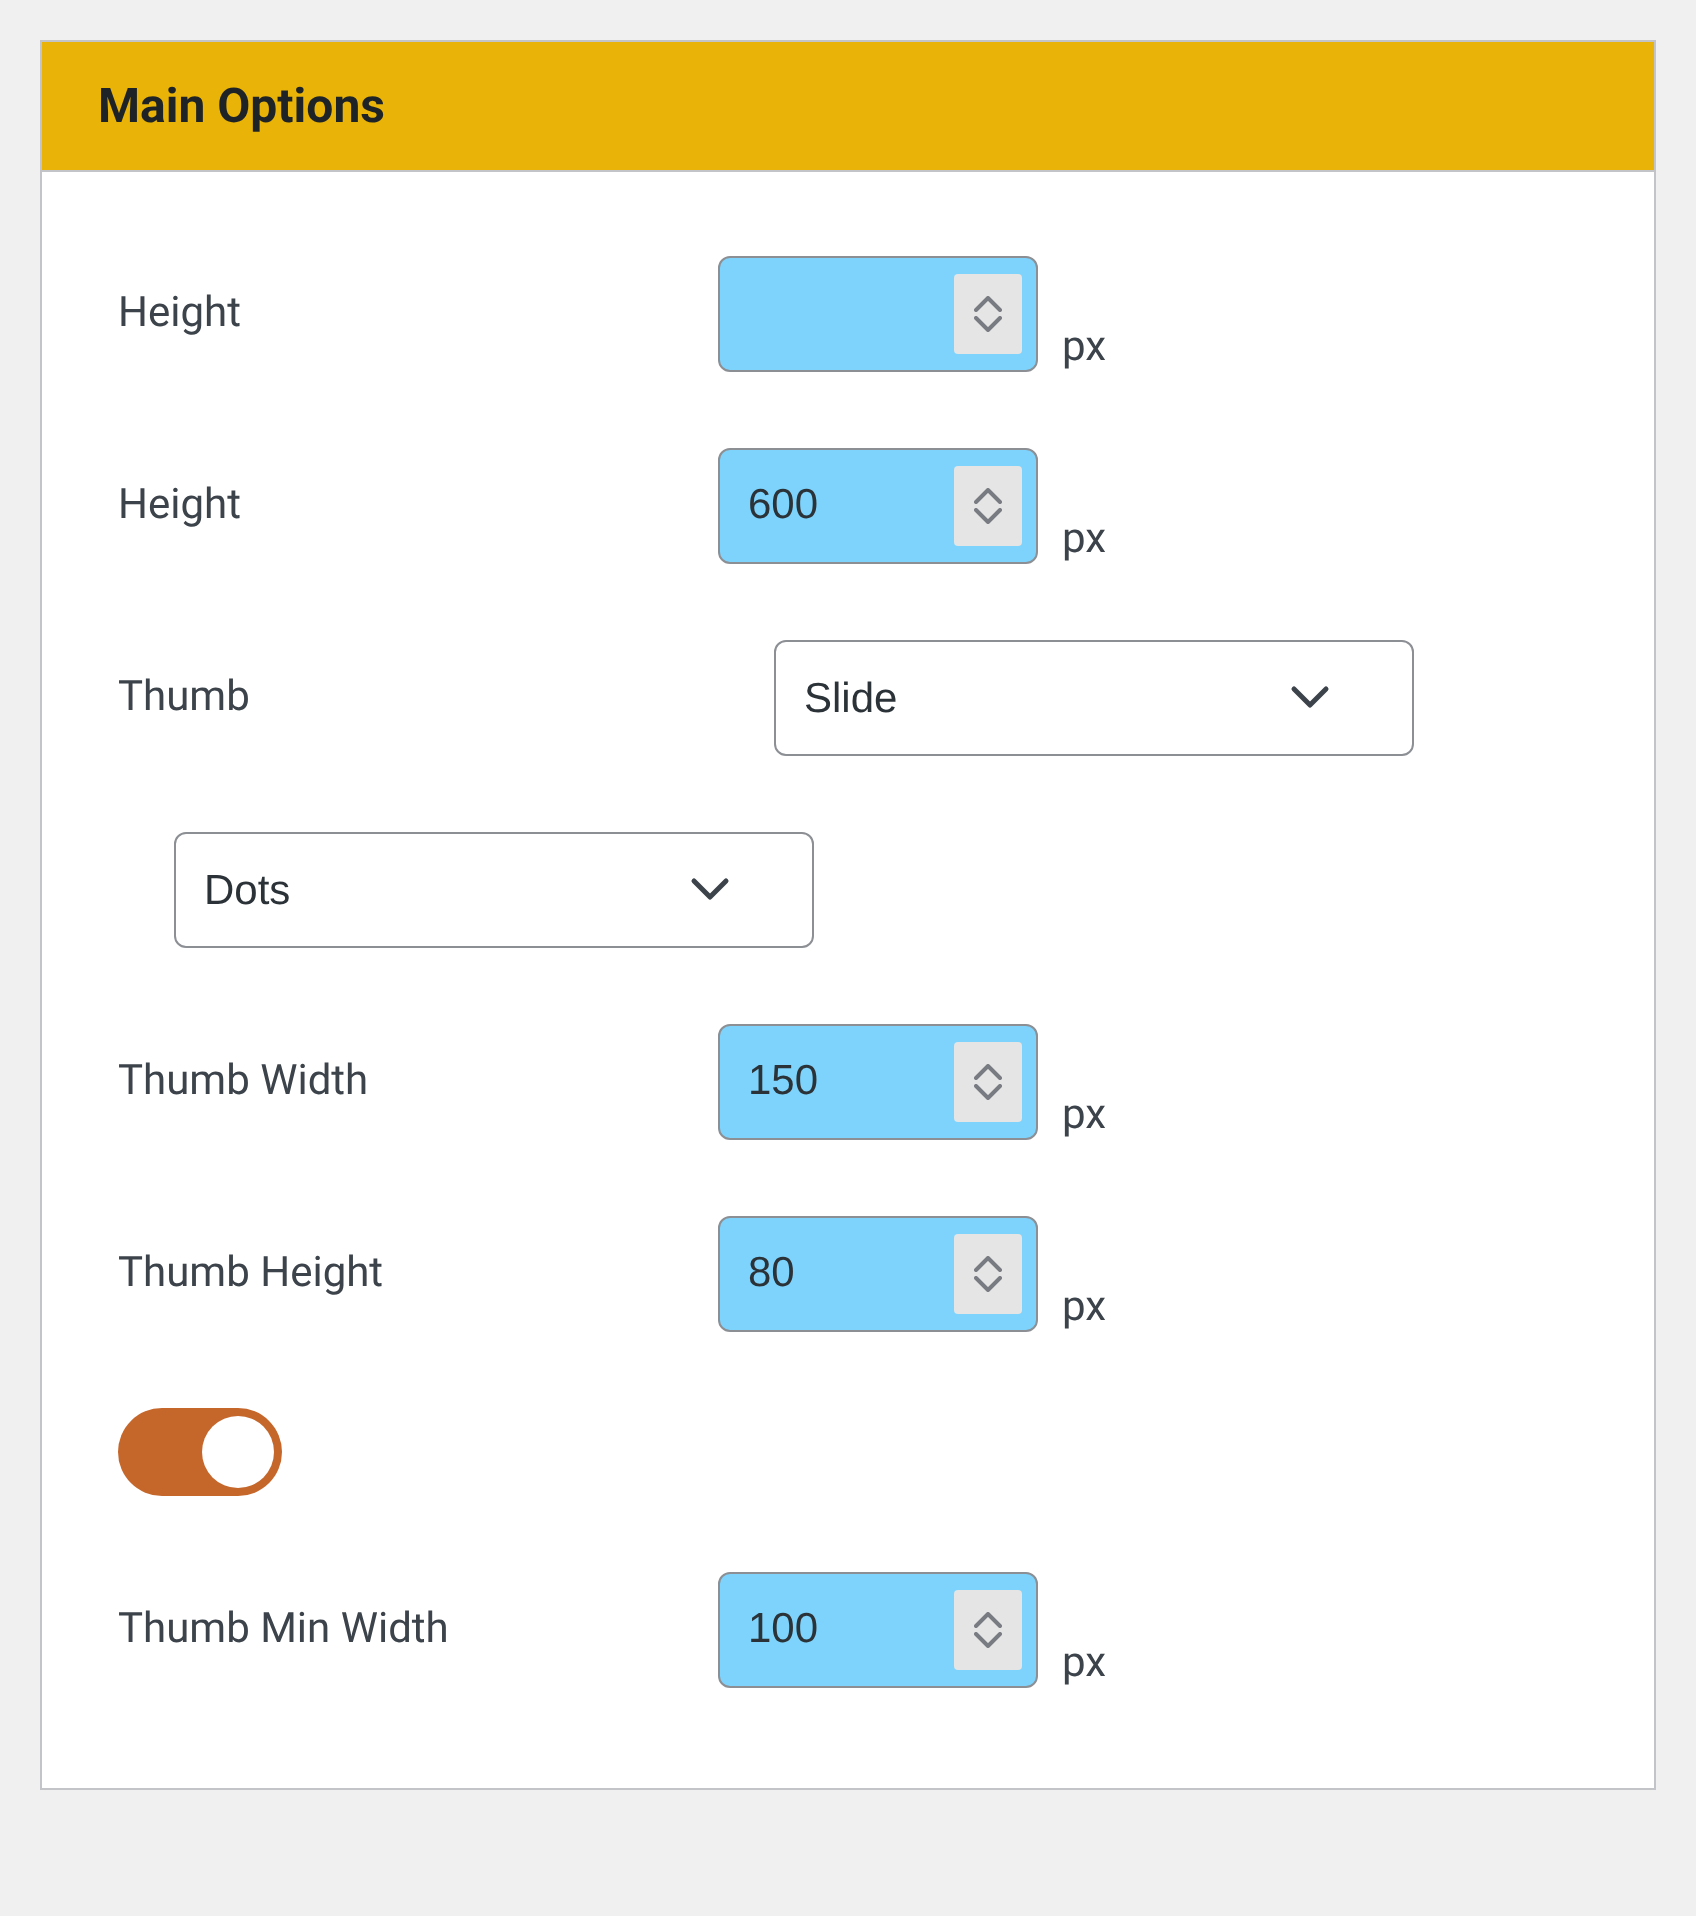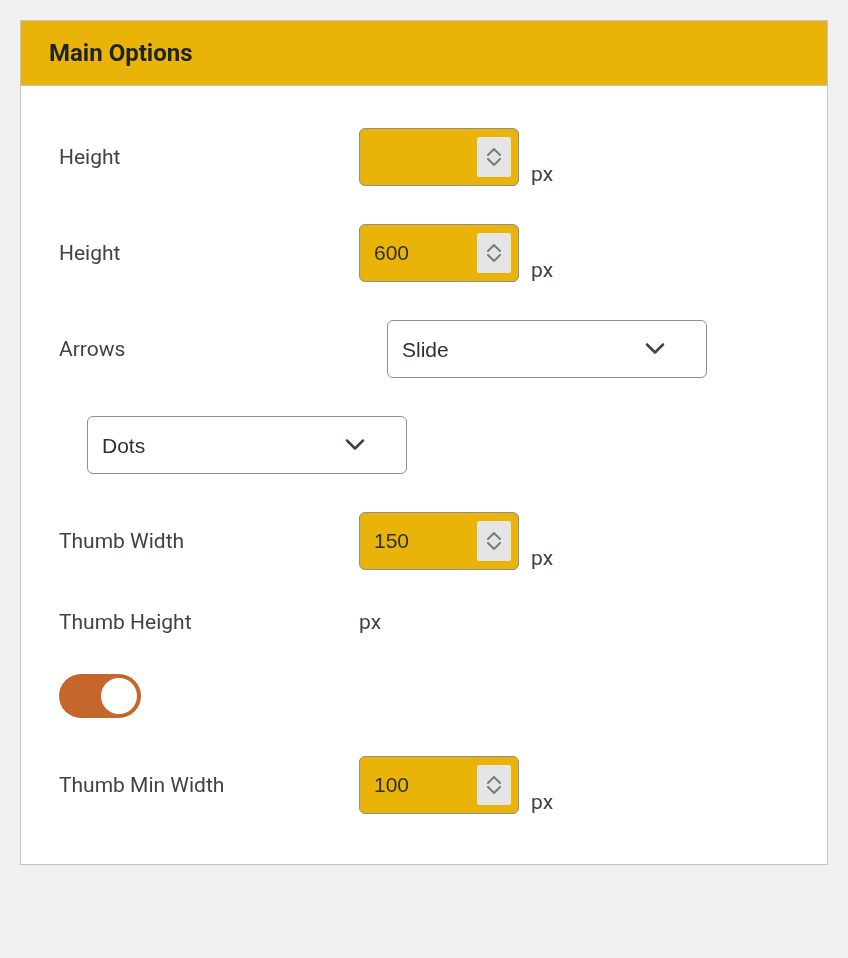--- a/index.html
+++ b/index.html
@@ -51,21 +51,21 @@
       height: 58px;
     }
     .number-input {
       width: 100%;
       height: 100%;
       border: 1px solid #8c8f94;
       border-radius: 6px;
       padding: 0 48px 0 14px;
       font-size: 21px;
       color: #2c3338;
-      background: #eab308;
+      background: #7dd3fc;
     }
     .spinner {
       position: absolute;
       right: 8px;
       top: 50%;
       transform: translateY(-50%);
       width: 34px;
       height: 40px;
       background: #e5e5e5;
       border-radius: 2px;
@@ -164,21 +164,21 @@
             <svg width="14" height="8" viewBox="0 0 14 8">
                 <path d="M1 1 L7 7 L13 1" fill="none" stroke="#787c82" stroke-width="2" stroke-linecap="round" stroke-linejoin="round"></path>
               </svg>
           </div>
         </div>
         <span class="unit">px</span>
       </div>
     </div>
 
     <div class="field-row">
-      <div class="field-label">Arrows</div>
+      <div class="field-label">Thumb</div>
       <div class="field-control">
         <div class="select-wrap">
           <select class="select-input">
             <option>Slide</option>
           </select>
           <span class="select-chevron">
             <svg width="20" height="12" viewBox="0 0 20 12">
                 <path d="M2 2 L10 10 L18 2" fill="none" stroke="#3c434a" stroke-width="2.5" stroke-linecap="round" stroke-linejoin="round"></path>
               </svg>
           </span>
@@ -216,20 +216,31 @@
               </svg>
           </div>
         </div>
         <span class="unit">px</span>
       </div>
     </div>
 
     <div class="field-row">
       <div class="field-label">Thumb Height</div>
       <div class="field-control">
+        <div class="number-wrap">
+          <input type="text" class="number-input" value="80" style="">
+          <div class="spinner">
+            <svg width="14" height="8" viewBox="0 0 14 8">
+                <path d="M1 7 L7 1 L13 7" fill="none" stroke="#787c82" stroke-width="2" stroke-linecap="round" stroke-linejoin="round"></path>
+              </svg>
+            <svg width="14" height="8" viewBox="0 0 14 8">
+                <path d="M1 1 L7 7 L13 1" fill="none" stroke="#787c82" stroke-width="2" stroke-linecap="round" stroke-linejoin="round"></path>
+              </svg>
+          </div>
+        </div>
         <span class="unit">px</span>
       </div>
     </div>
 
     <div class="field-row">
       <div class="field-control">
         <div class="toggle">
           <div class="toggle-knob"></div>
         </div>
       </div>

